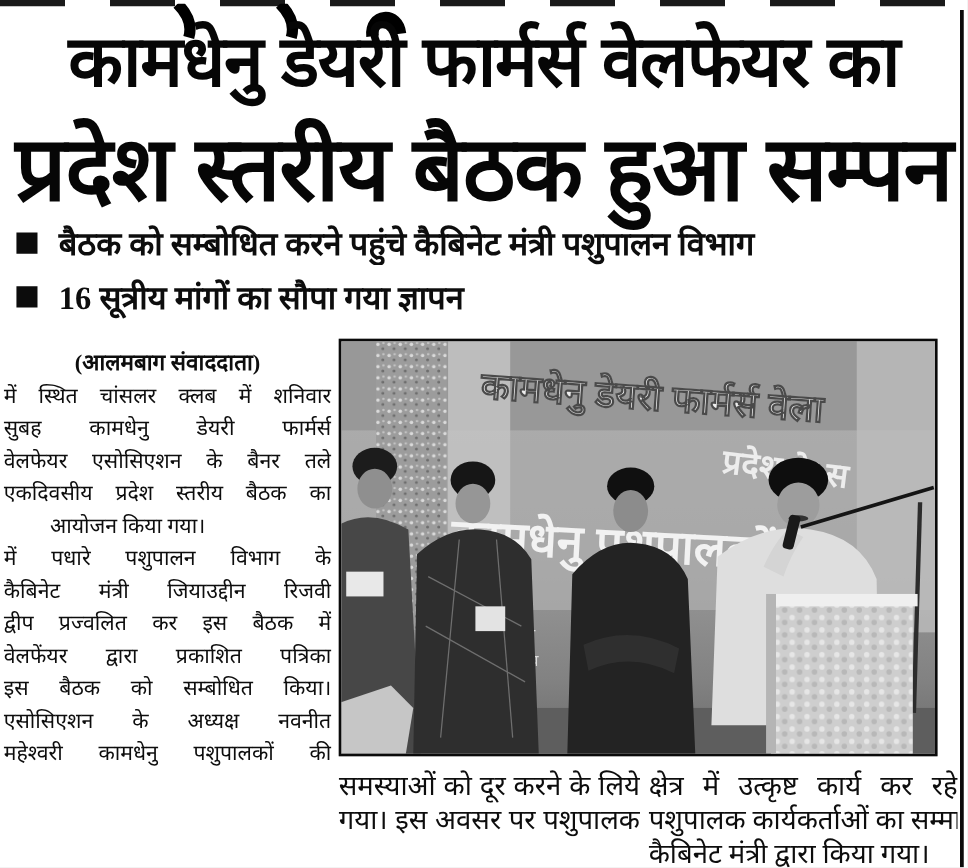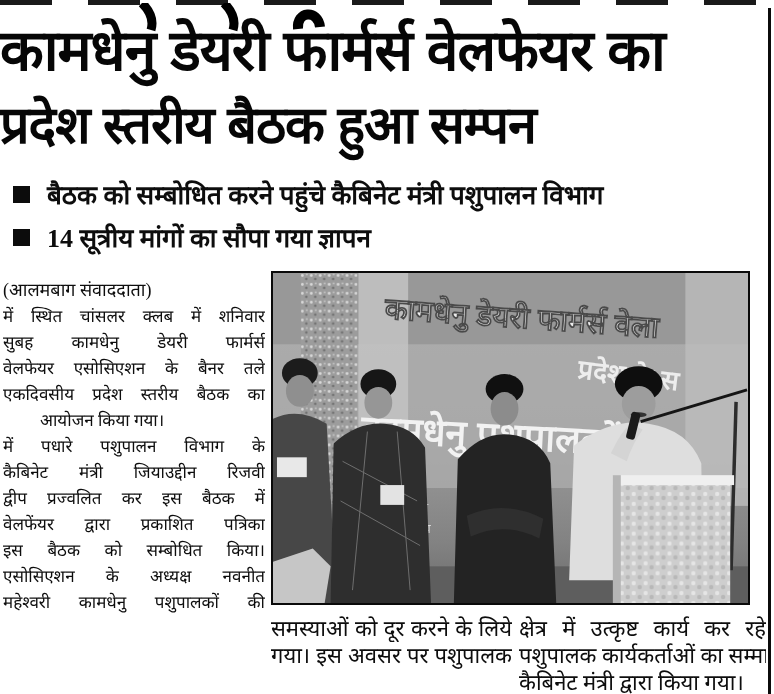--- a/index.html
+++ b/index.html
@@ -10,34 +10,34 @@
     font-family:"Liberation Serif","DejaVu Serif",serif;
   }
   
   .top-dashes {
     position:absolute; top:0; left:0; width:774px; height:5px;
     background:repeating-linear-gradient(90deg,#000 0 52px,transparent 52px 88px);
     opacity:.9;
   }
   .top-frags { position:absolute; top:3px; left:120px; }
   
-  .headline { position:absolute; left:0; width:774px; text-align:left;
+  .headline { position:absolute; left:0; width:774px; text-align:center;
     font-family:"Liberation Sans","DejaVu Sans",sans-serif;
     font-weight:800; white-space:nowrap; letter-spacing:-1px; color:#060606; }
   .hl1 { top:10px;  font-size:57px; line-height:80px; }
-  .hl2 { top:85px;  font-size:52px; line-height:80px; }
+  .hl2 { top:96px;  font-size:72px; line-height:80px; }
   
   .subhead { position:absolute; left:13px; width:752px; display:flex;
     align-items:center; gap:17px; white-space:nowrap; overflow:hidden;
     font-weight:bold; font-size:26px; }
   .sh1 { top:176px; } .sh2 { top:219px; }
   .sq { width:17px; height:17px; background:#0c0c0c; flex:0 0 auto; }
   
   .column { position:absolute; left:3px; top:276px; width:262px; }
-  .byline { font-weight:normal; font-size:18px;
+  .byline { text-align:center; font-weight:bold; font-size:18px;
     height:28px; line-height:28px; white-space:nowrap; overflow:hidden; }
   .bl { font-size:17px; line-height:26px; height:26px; overflow:hidden;
     text-align:justify; text-align-last:justify; white-space:nowrap; }
   .bl.flush { text-align-last:left;margin-left:37px; }
   
   .photo { position:absolute; left:271px; top:271px; width:479px; height:334px;
     border:2px solid #0a0a0a; background:#9a9a9a; overflow:hidden; }
   .photo svg { display:block; width:100%; height:100%; }
   
   .cap { position:absolute; top:615px; }
@@ -64,21 +64,21 @@
 
   <div class="headline hl1">कामधेनु डेयरी फार्मर्स वेलफेयर का</div>
   <div class="headline hl2">प्रदेश स्तरीय बैठक हुआ सम्पन</div>
 
   <div class="subhead sh1">
     <span class="sq"></span>
     <span>बैठक को सम्बोधित करने पहुंचे कैबिनेट मंत्री पशुपालन विभाग</span>
   </div>
   <div class="subhead sh2">
     <span class="sq"></span>
-    <span>14 सूत्रीय मांगों का सौपा गया ज्ञापन</span>
+    <span>16 सूत्रीय मांगों का सौपा गया ज्ञापन</span>
   </div>
 
   <div class="column">
     <div class="byline">(आलमबाग संवाददाता)</div>
     <div class="bl">में स्थित चांसलर क्लब में शनिवार</div>
     <div class="bl">सुबह कामधेनु डेयरी फार्मर्स</div>
     <div class="bl">वेलफेयर एसोसिएशन के बैनर तले</div>
     <div class="bl">एकदिवसीय प्रदेश स्तरीय बैठक का</div>
     <div class="bl flush">आयोजन किया गया।</div>
     <div class="bl">में पधारे पशुपालन विभाग के</div>

